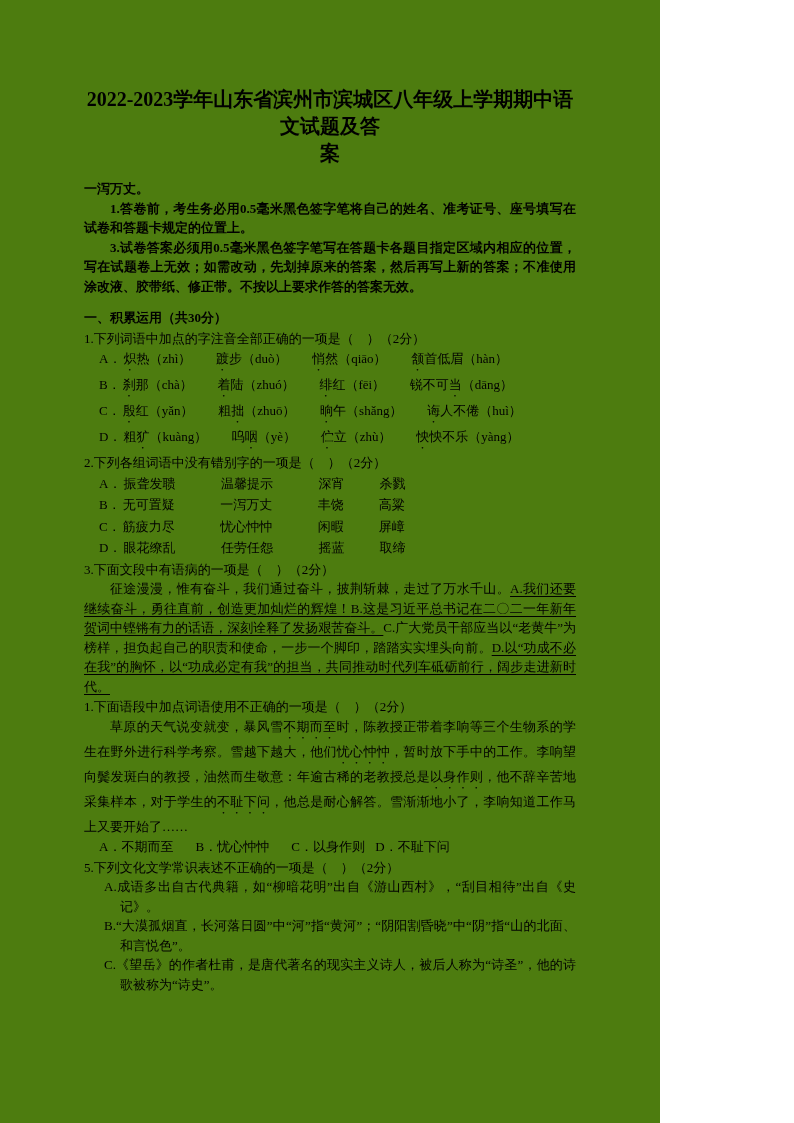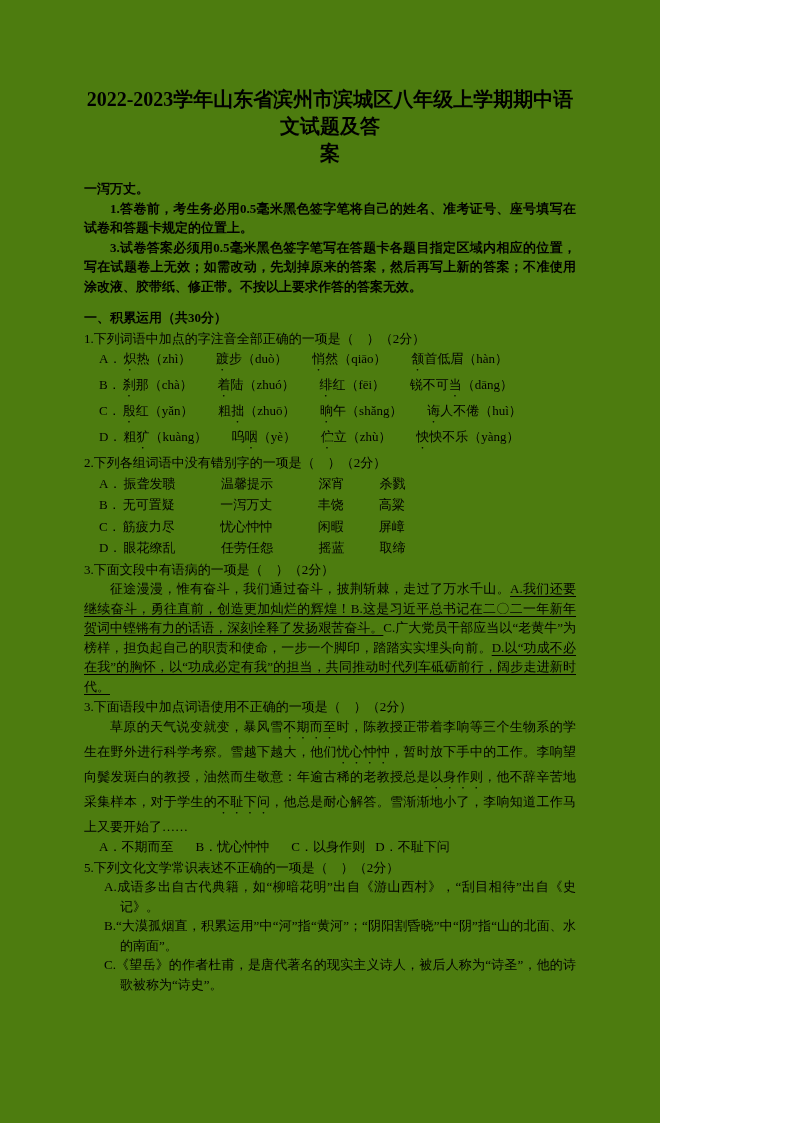--- a/index.html
+++ b/index.html
@@ -82,25 +82,25 @@
 
     </div>
   </section>
 
   <section>
     <p class="stem">3.下面文段中有语病的一项是（　）（2分）</p>
     <p class="ind just passage"><span>征途漫漫，惟有奋斗，我们通过奋斗，披荆斩棘，走过了万水千山。</span><span class="ul">A.我们还要继续奋斗，勇往直前，创造更加灿烂的辉煌！</span><span class="ul">B.这是习近平总书记在二〇二一年新年贺词中铿锵有力的话语，深刻诠释了发扬艰苦奋斗。</span><span>C.广大党员干部应当以“老黄牛”为榜样，担负起自己的职责和使命，一步一个脚印，踏踏实实埋头向前。</span><span class="ul">D.以“功成不必在我”的胸怀，以“功成必定有我”的担当，共同推动时代列车砥砺前行，阔步走进新时代。</span></p>
   </section>
 
   <section>
-    <p class="stem">3.下面语段中加点词语使用不正确的一项是（　）（2分）</p>
+    <p class="stem">1.下面语段中加点词语使用不正确的一项是（　）（2分）</p>
     <p class="ind just passage"><span>草原的天气说变就变，暴风雪</span><span class="dot">不期而至</span><span>时，陈教授正带着李响等三个生物系的学生在野外进行科学考察。雪越下越大，他们</span><span class="dot">忧心忡忡</span><span>，暂时放下手中的工作。李响望向鬓发斑白的教授，油然而生敬意：年逾古稀的老教授总是</span><span class="dot">以身作则</span><span>，他不辞辛苦地采集样本，对于学生的</span><span class="dot">不耻下问</span><span>，他总是耐心解答。雪渐渐地小了，李响知道工作马上又要开始了……</span></p>
     <p class="choices"><span class="ch">A．不期而至</span><span class="ch">B．忧心忡忡</span><span class="ch">C．以身作则</span><span class="ch">D．不耻下问</span></p>
   </section>
 
   <section>
     <p class="stem">5.下列文化文学常识表述不正确的一项是（　）（2分）</p>
     <p class="q5opt just">A.成语多出自古代典籍，如“柳暗花明”出自《游山西村》，“刮目相待”出自《史记》。</p>
-    <p class="q5opt just">B.“大漠孤烟直，积累运用”中“河”指“黄河”；“阴阳割昏晓”中“阴”指“山的北面、水的南面”。</p>
+    <p class="q5opt just">B.“大漠孤烟直，长河落日圆”中“河”指“黄河”；“阴阳割昏晓”中“阴”指“山的北面、和言悦色”。</p>
     <p class="q5opt just">C.《望岳》的作者杜甫，是唐代著名的现实主义诗人，被后人称为“诗圣”，他的诗歌被称为“诗史”。</p>
   </section>
 
 </div>
 
 </body></html>

